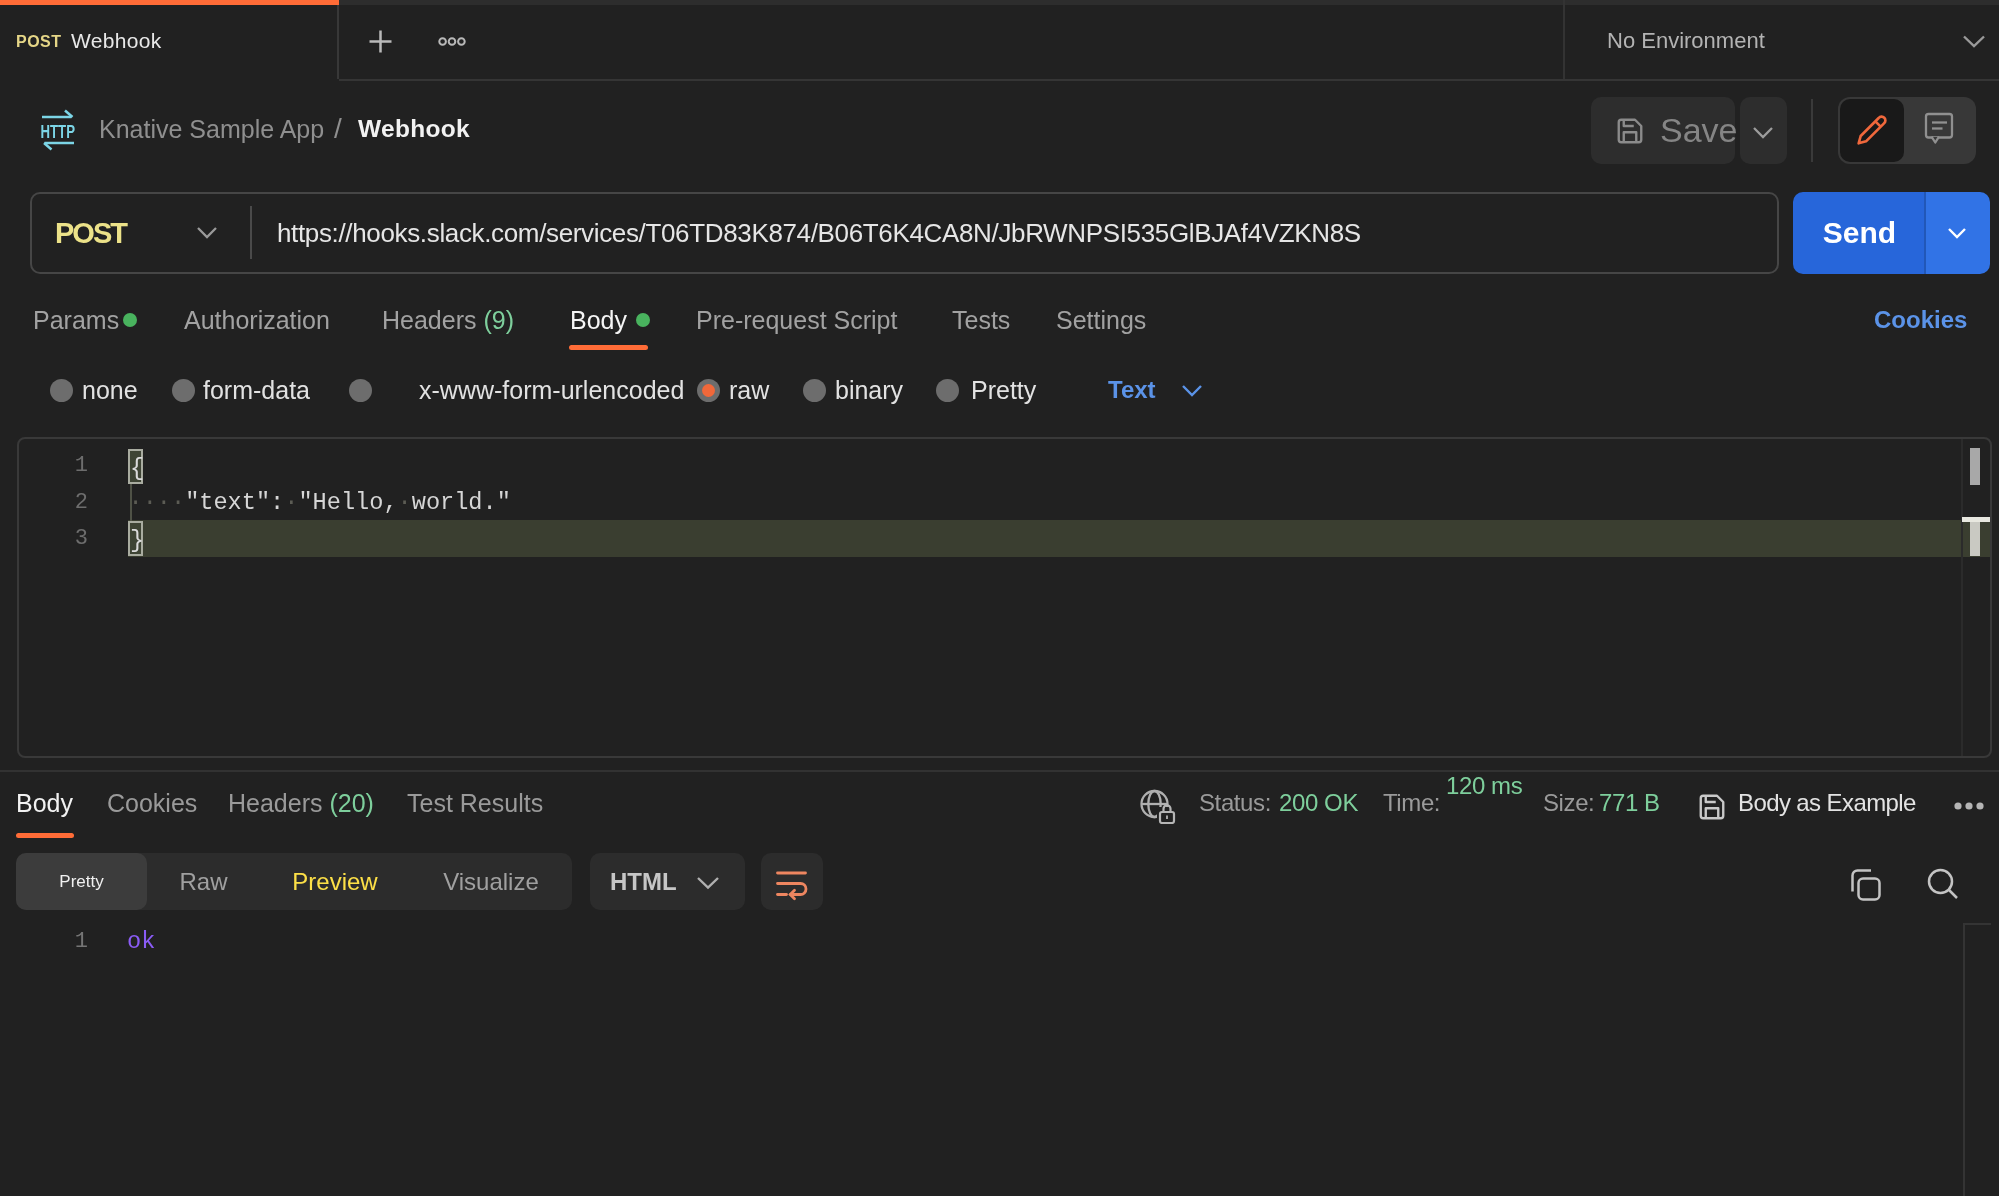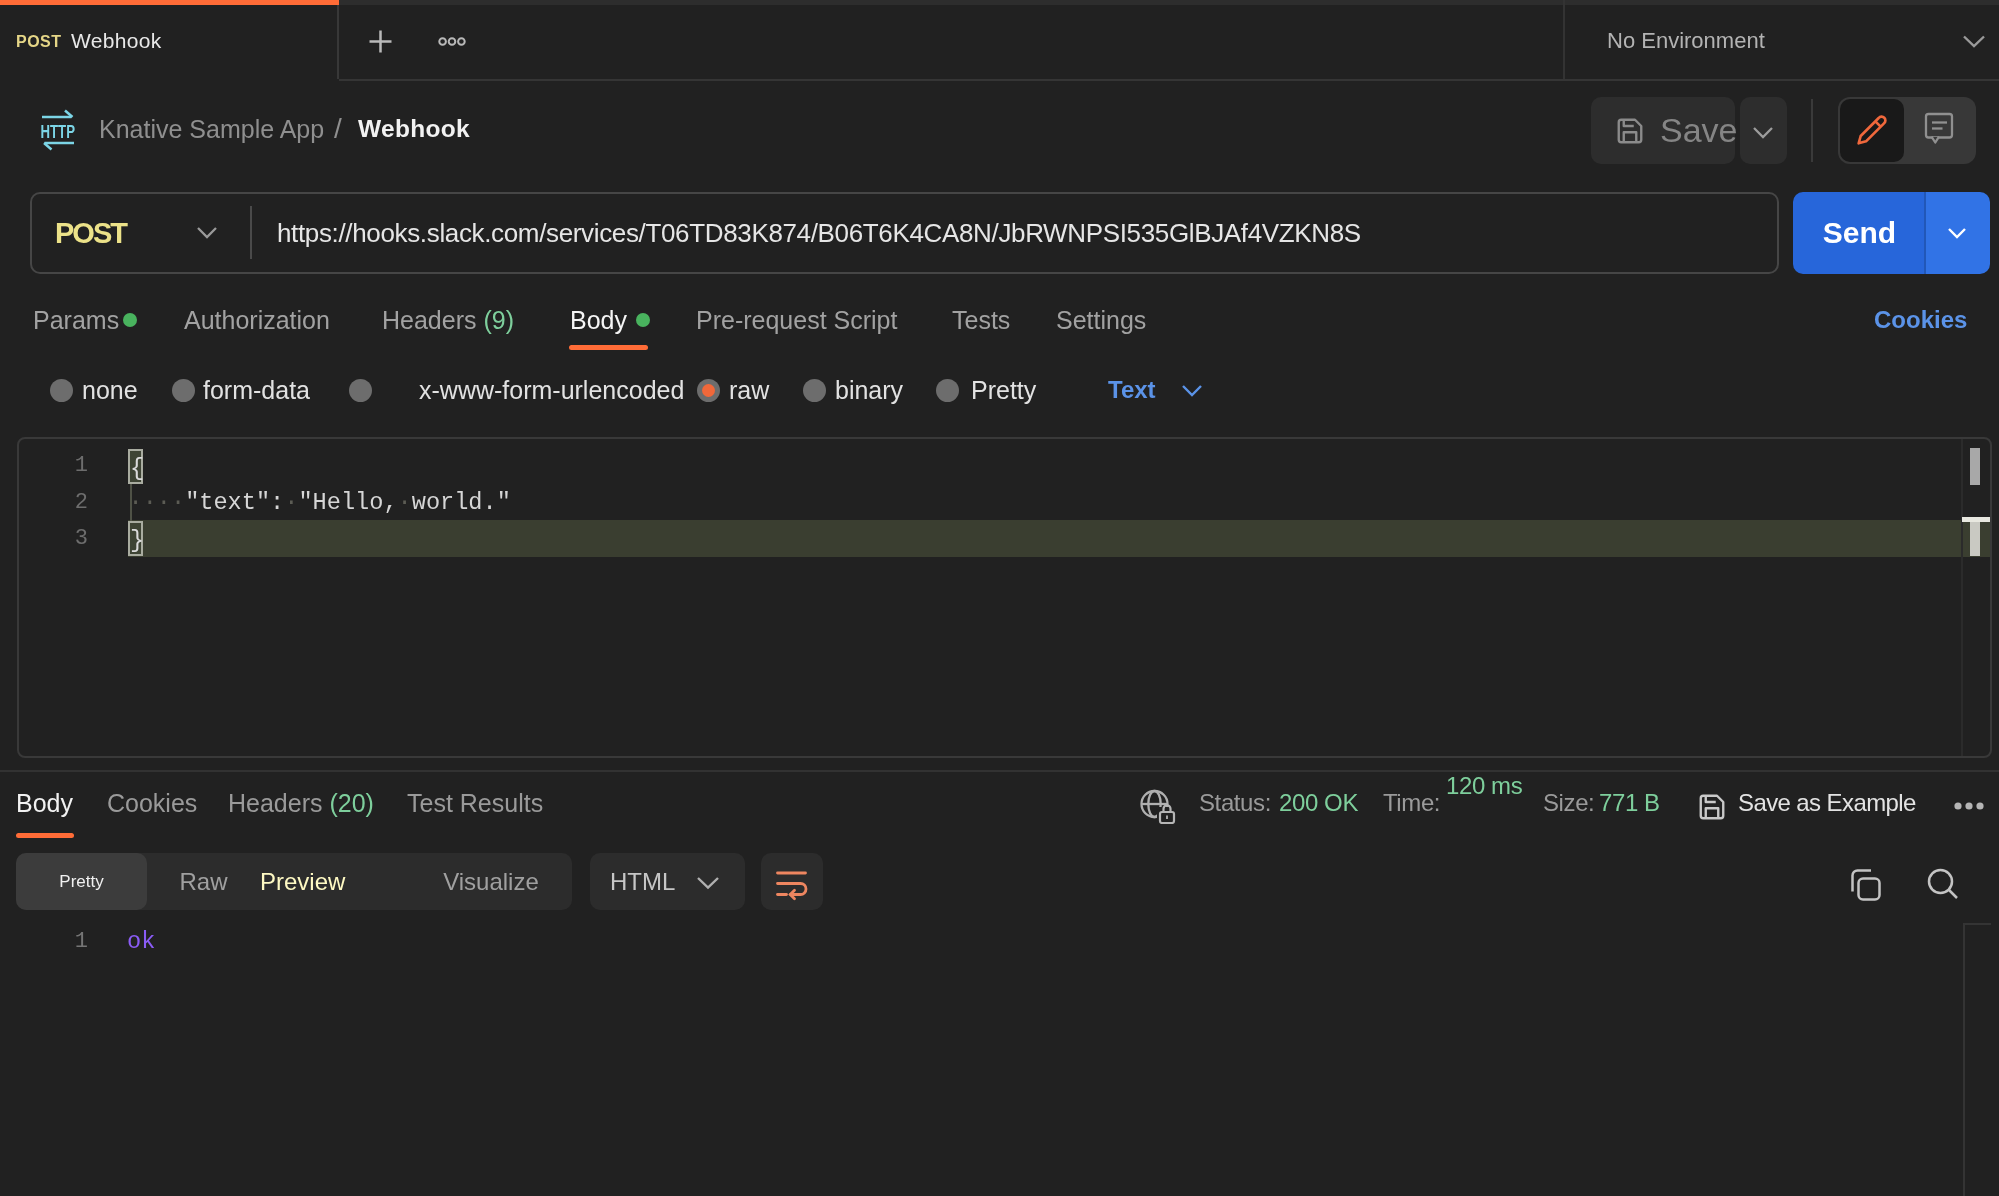--- a/index.html
+++ b/index.html
@@ -161,35 +161,35 @@
 <div class="abs" style="left:1446px;top:766px;height:40px;line-height:40px;font-size:24px;letter-spacing:-0.4px;color:#7ecf9c;">120 ms</div>
 <div class="abs" style="left:1543px;top:783px;height:40px;line-height:40px;font-size:24px;letter-spacing:-0.4px;color:#9a9a9a;">Size:</div>
 <div class="abs" style="left:1599px;top:783px;height:40px;line-height:40px;font-size:24px;letter-spacing:-0.4px;color:#7ecf9c;">771 B</div>
 <svg class="abs" style="left:1697px;top:792px;" width="30" height="30" viewBox="0 0 24 24">
     <g stroke="#c9c9c9" stroke-width="1.9" fill="none" stroke-linejoin="round">
       <path d="M19 21H5a2 2 0 0 1-2-2V5a2 2 0 0 1 2-2h11l5 5v11a2 2 0 0 1-2 2z"></path>
       <path d="M17 21 V13 H7 V21"></path>
       <path d="M7 3 V8 H15"></path>
     </g>
   </svg>
-<div class="abs" style="left:1738px;top:783px;height:40px;line-height:40px;font-size:24px;letter-spacing:-0.6px;color:#e3e3e3;">Save as Example</div>
+<div class="abs" style="left:1738px;top:783px;height:40px;line-height:40px;font-size:24px;letter-spacing:-0.6px;color:#e3e3e3;">Body as Example</div>
 <svg class="abs" style="left:1953px;top:799px;" width="36" height="14" viewBox="0 0 36 14">
     <circle cx="5" cy="7" r="3.6" fill="#b5b5b5"></circle>
     <circle cx="16" cy="7" r="3.6" fill="#b5b5b5"></circle>
     <circle cx="27" cy="7" r="3.6" fill="#b5b5b5"></circle>
   </svg>
 
 <div class="abs" style="left:16px;top:853px;width:556px;height:57px;background:#2c2c2c;border-radius:10px;"></div>
 <div class="abs" style="left:16px;top:853px;width:131px;height:57px;background:#3c3c3c;border-radius:10px;"></div>
 <div class="abs" style="left:16px;top:853px;width:131px;height:57px;line-height:57px;font-size:17px;color:#f0f0f0;text-align:center;">Pretty</div>
 <div class="abs" style="left:147px;top:853px;width:113px;height:57px;line-height:57px;font-size:24px;color:#a0a0a0;text-align:center;">Raw</div>
-<div class="abs" style="left:260px;top:853px;width:150px;height:57px;line-height:57px;font-size:24px;color:#fef9c3;text-align:left;">Preview</div>
+<div class="abs" style="left:260px;top:853px;width:150px;height:57px;line-height:57px;font-size:24px;color:#fde047;text-align:center;">Preview</div>
 <div class="abs" style="left:410px;top:853px;width:162px;height:57px;line-height:57px;font-size:24px;color:#a0a0a0;text-align:center;">Visualize</div>
 <div class="abs" style="left:590px;top:853px;width:155px;height:57px;background:#2c2c2c;border-radius:10px;"></div>
-<div class="abs" style="left:610px;top:853px;height:57px;line-height:57px;font-size:24px;font-weight:400;color:#c6c6c6;">HTML</div>
+<div class="abs" style="left:610px;top:853px;height:57px;line-height:57px;font-size:24px;font-weight:700;color:#c6c6c6;">HTML</div>
 <svg class="abs" style="left:696px;top:876px;" width="24" height="14" viewBox="0 0 24 14">
     <path d="M2 2 L12 11.5 L22 2" stroke="#b0b0b0" stroke-width="2.4" fill="none"></path>
   </svg>
 <div class="abs" style="left:761px;top:853px;width:62px;height:57px;background:#2c2c2c;border-radius:10px;"></div>
 <svg class="abs" style="left:776px;top:866px;" width="32" height="36" viewBox="0 0 32 36">
   <g stroke="#ee8660" stroke-width="2.8" fill="none" stroke-linecap="round">
     <path d="M1.5 7 H29.5"></path>
     <path d="M1.5 17.5 H24.5 A5.5 5.5 0 0 1 24.5 28.5 H14.5"></path>
     <path d="M18.5 24.2 L14.2 28.5 L18.5 32.8"></path>
     <path d="M1.5 28.5 H10.5"></path>

